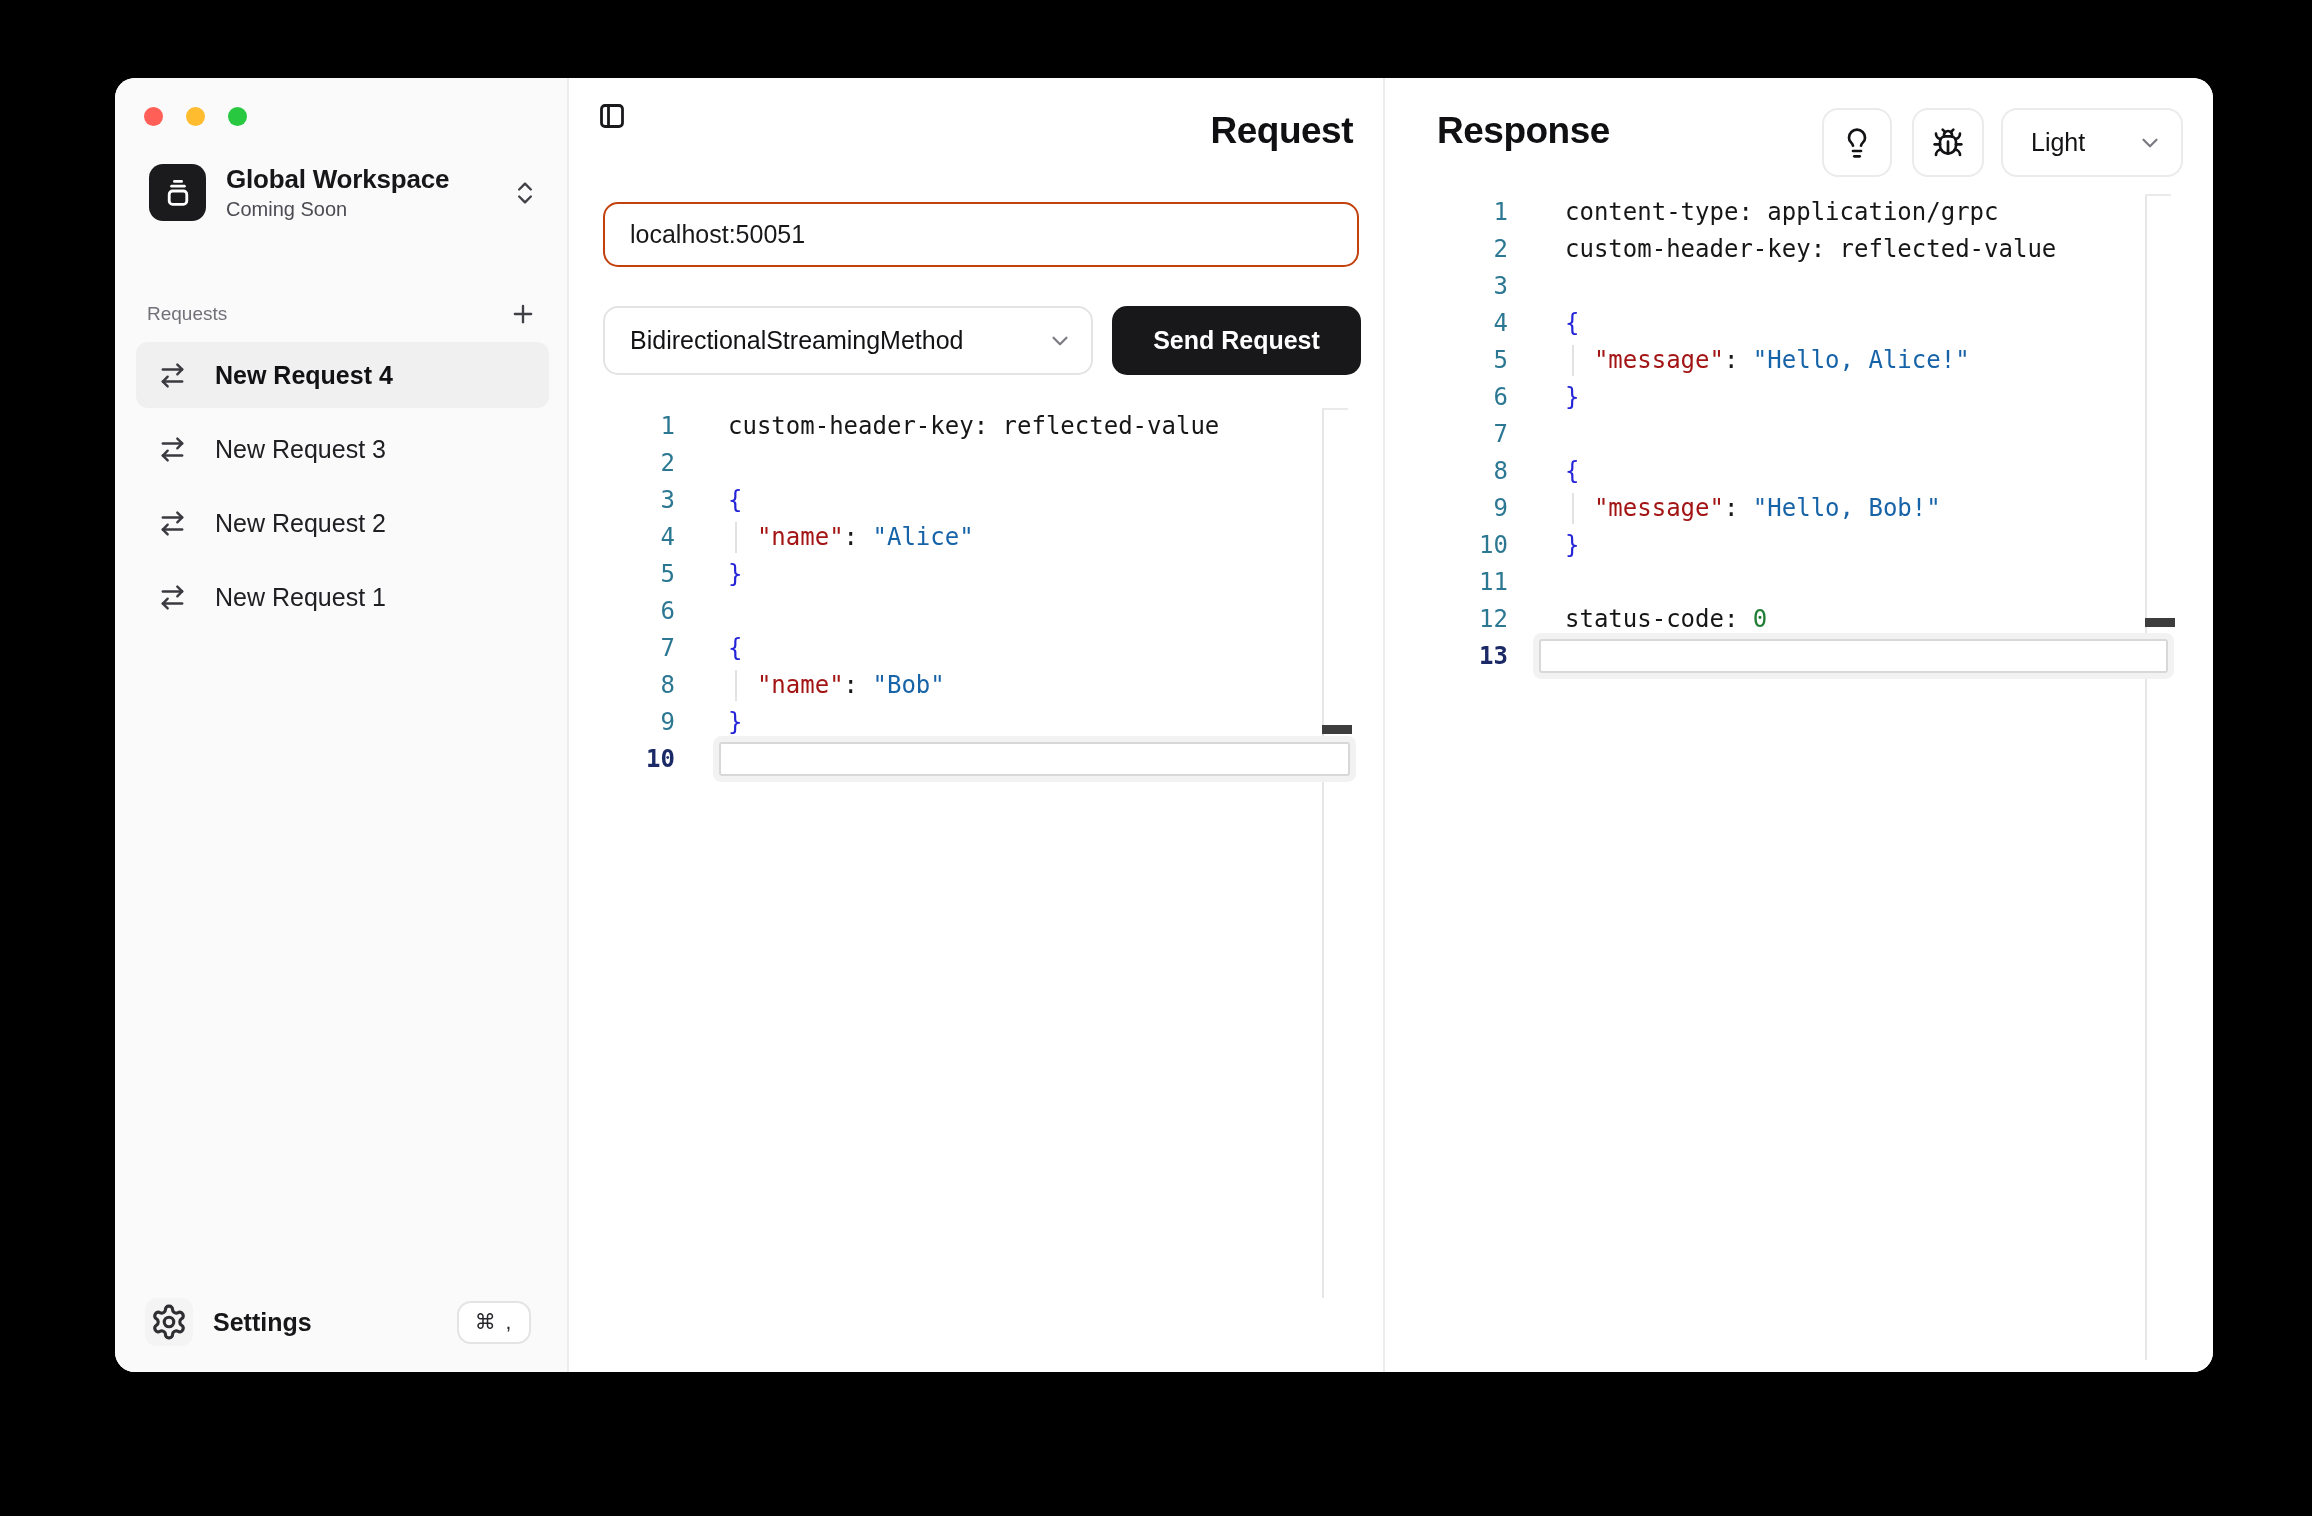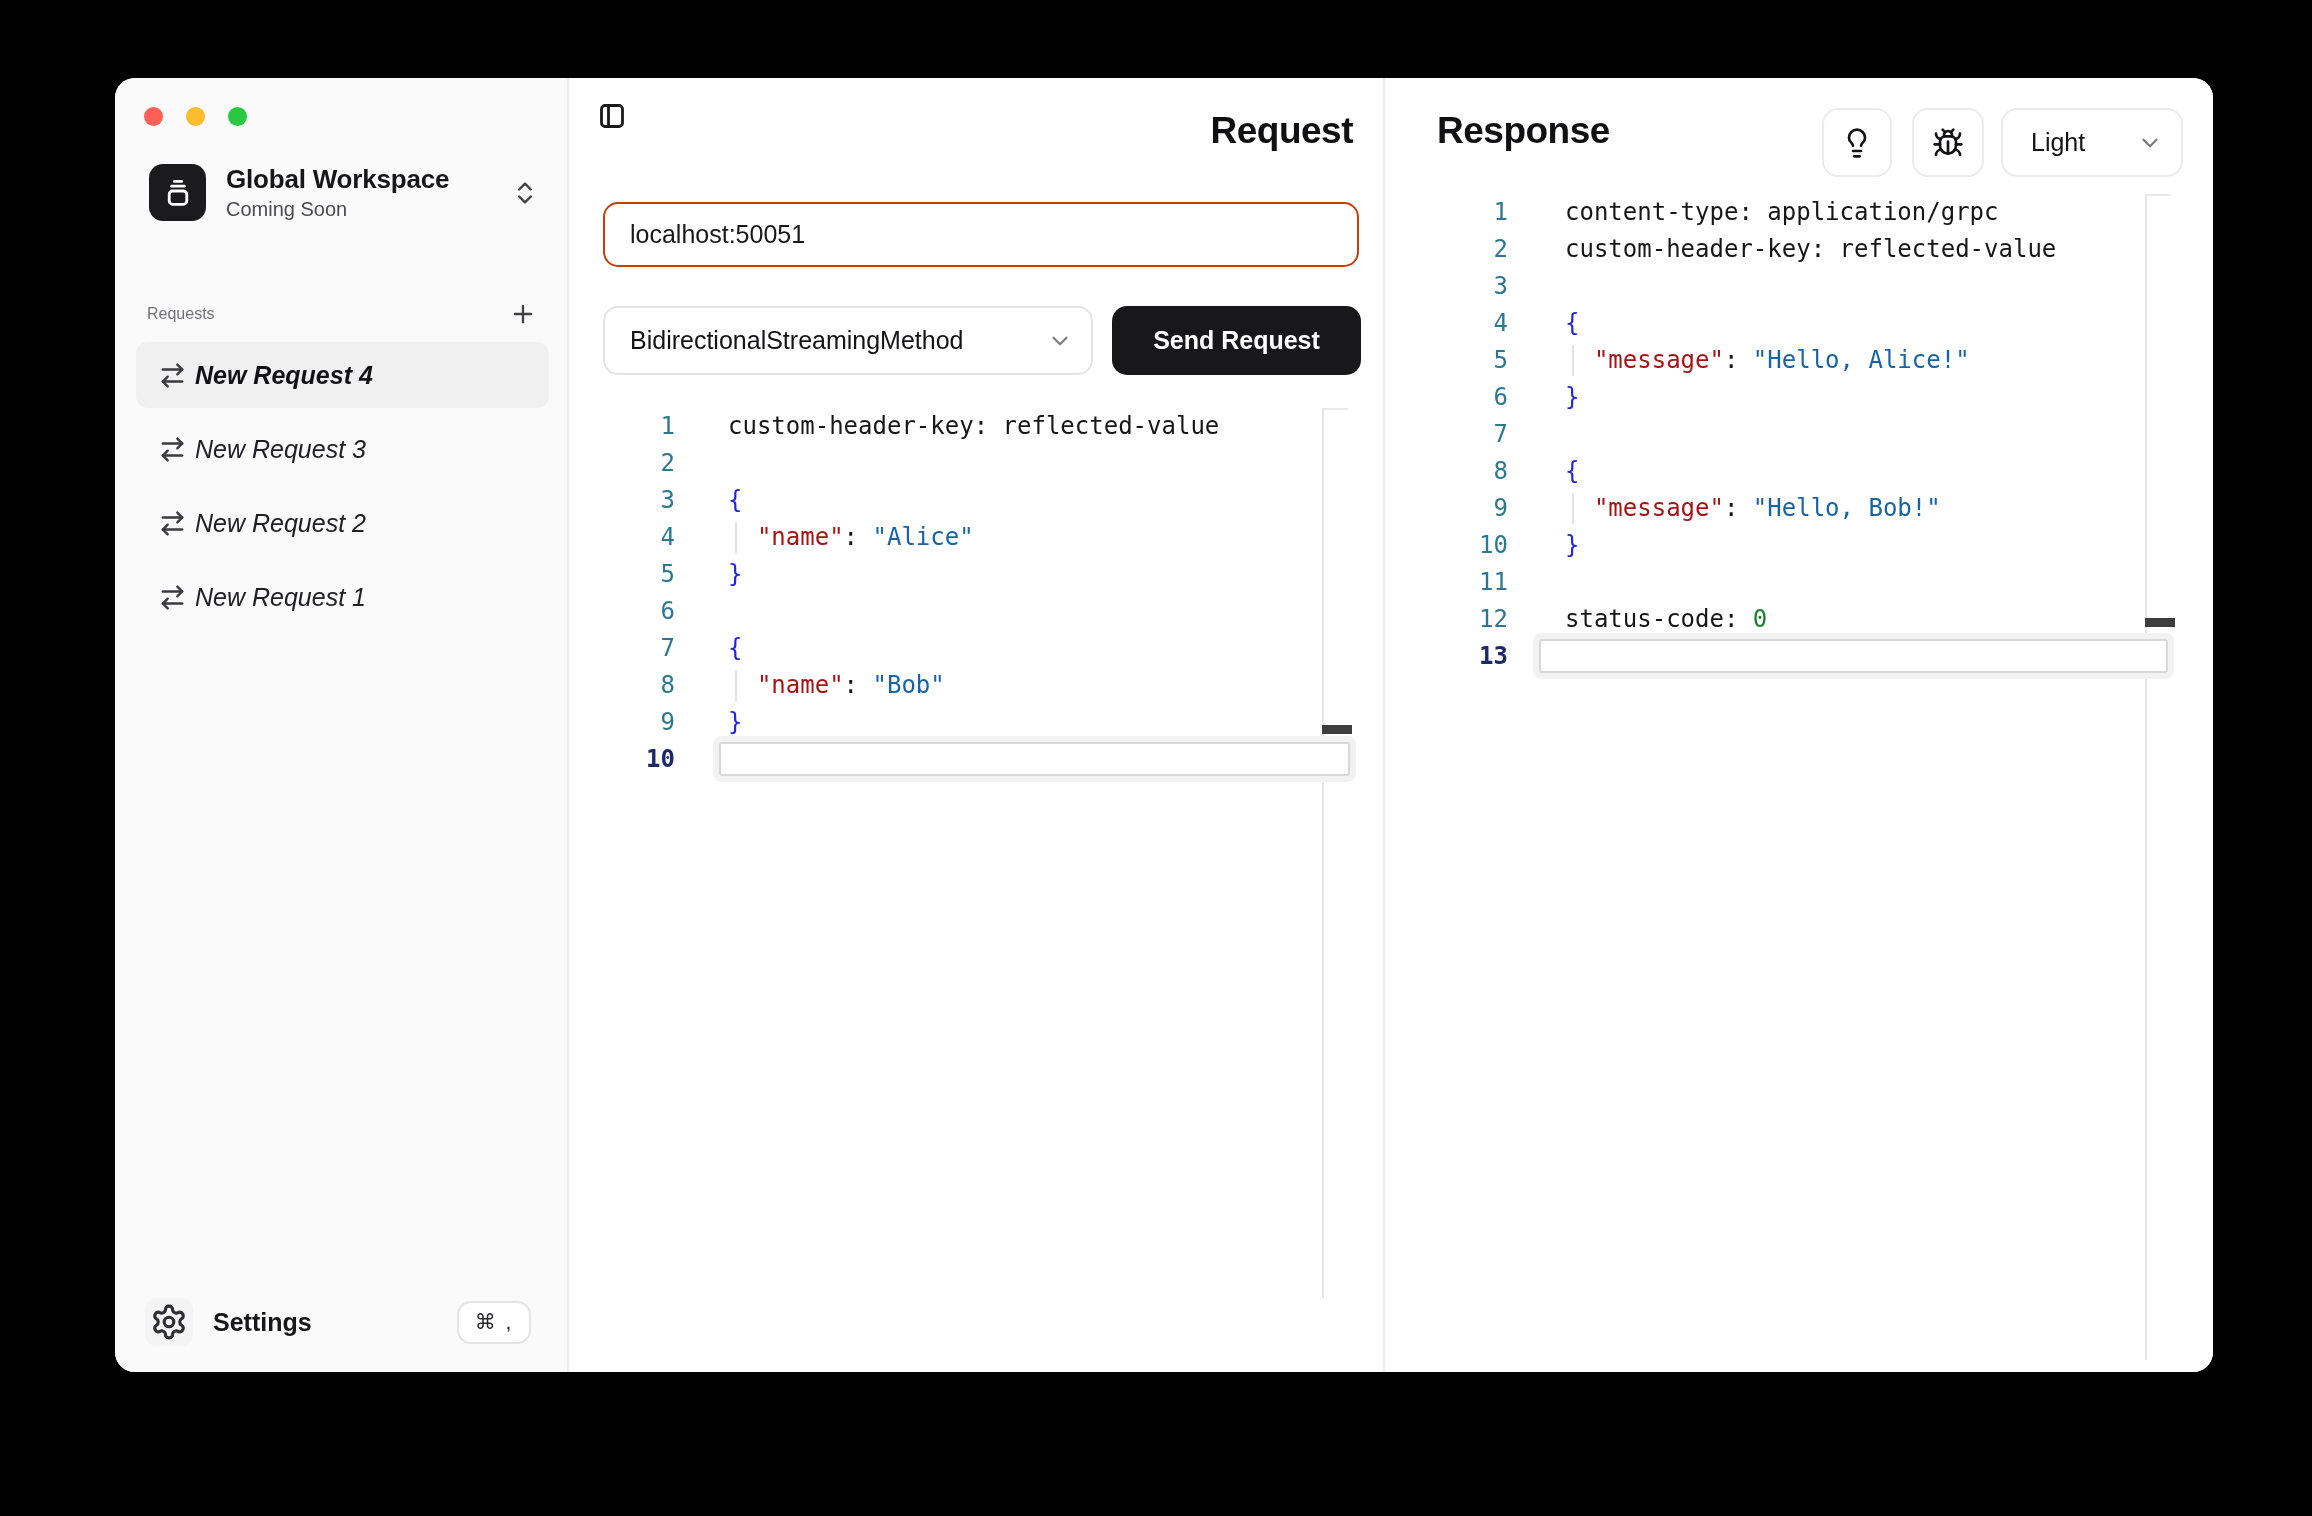--- a/index.html
+++ b/index.html
@@ -13,27 +13,27 @@
   .traffic { position:absolute; top:29px; left:29px; display:flex; gap:23px; }
   .traffic span { width:19px; height:19px; border-radius:50%; display:block; }
   .workspace { position:absolute; top:86px; left:34px; right:28px; display:flex; align-items:center; }
   .ws-icon { width:57px; height:57px; border-radius:14px; background:#1b1b1d; color:#fff;
              display:flex; align-items:center; justify-content:center; flex:0 0 57px; }
   .ws-text { margin-left:20px; }
   .ws-title { font-size:26px; font-weight:700; color:#17171a; letter-spacing:-.2px; }
   .ws-sub { font-size:20px; color:#4b4b52; margin-top:3px; }
   .ws-chevrons { margin-left:auto; color:#3f3f46; }
   .req-header { position:absolute; top:222px; left:32px; right:30px; display:flex; align-items:center; justify-content:space-between; }
-  .req-label { font-size:16px; color:#71717a; }
+  .req-label { font-size:19px; color:#71717a; }
   .plus-btn { color:#3f3f46; cursor:pointer; background:none; border:none; display:flex; }
   .req-list { position:absolute; top:264px; left:21px; right:18px; }
   .req-item { height:66px; border-radius:12px; display:flex; align-items:center; margin-bottom:8px;
               font-size:25px; color:#202024; cursor:pointer; }
   .req-item .arrows { margin-left:22px; color:#3a3a40; display:flex; }
-  .req-item .lbl { margin-left:8px;font-style:italic; }
+  .req-item .lbl { margin-left:28px; }
   .req-item.active { background:#f0f0f1; font-weight:700; color:#121215; }
   .settings-row { position:absolute; left:30px; right:36px; top:1209px; height:70px; display:flex; align-items:center; }
   .gear-wrap { width:48px; height:48px; border-radius:12px; background:#f4f4f5; display:flex; align-items:center; justify-content:center; color:#2f2f33; }
   .settings-lbl { margin-left:20px; font-size:25px; font-weight:700; color:#17171a; }
   .kbd-pill { margin-left:auto; min-width:74px; height:43px; border:2px solid #e4e4e7; border-radius:14px;
               background:#fff; display:flex; align-items:center; justify-content:center;
               font-size:21px; color:#26262b; padding:0 14px; letter-spacing:2px; }
 
   
   .panel { position:relative; background:#fff; }

